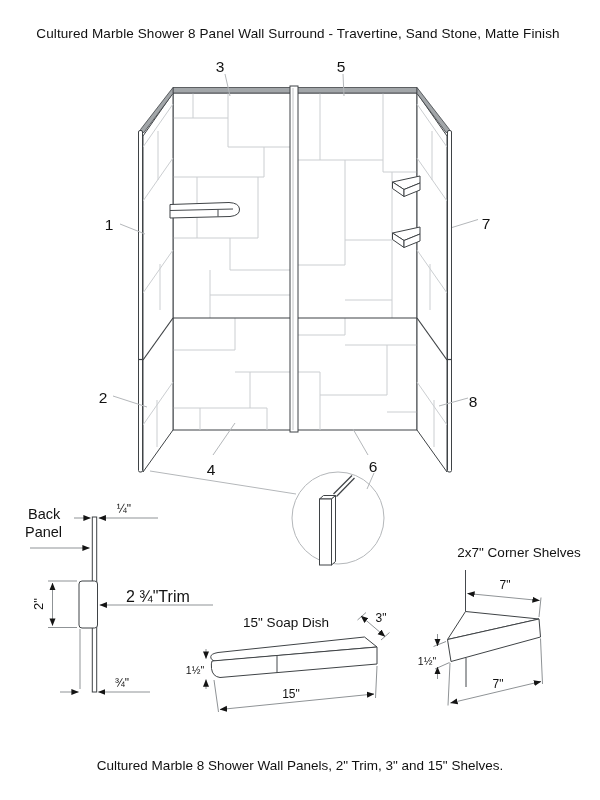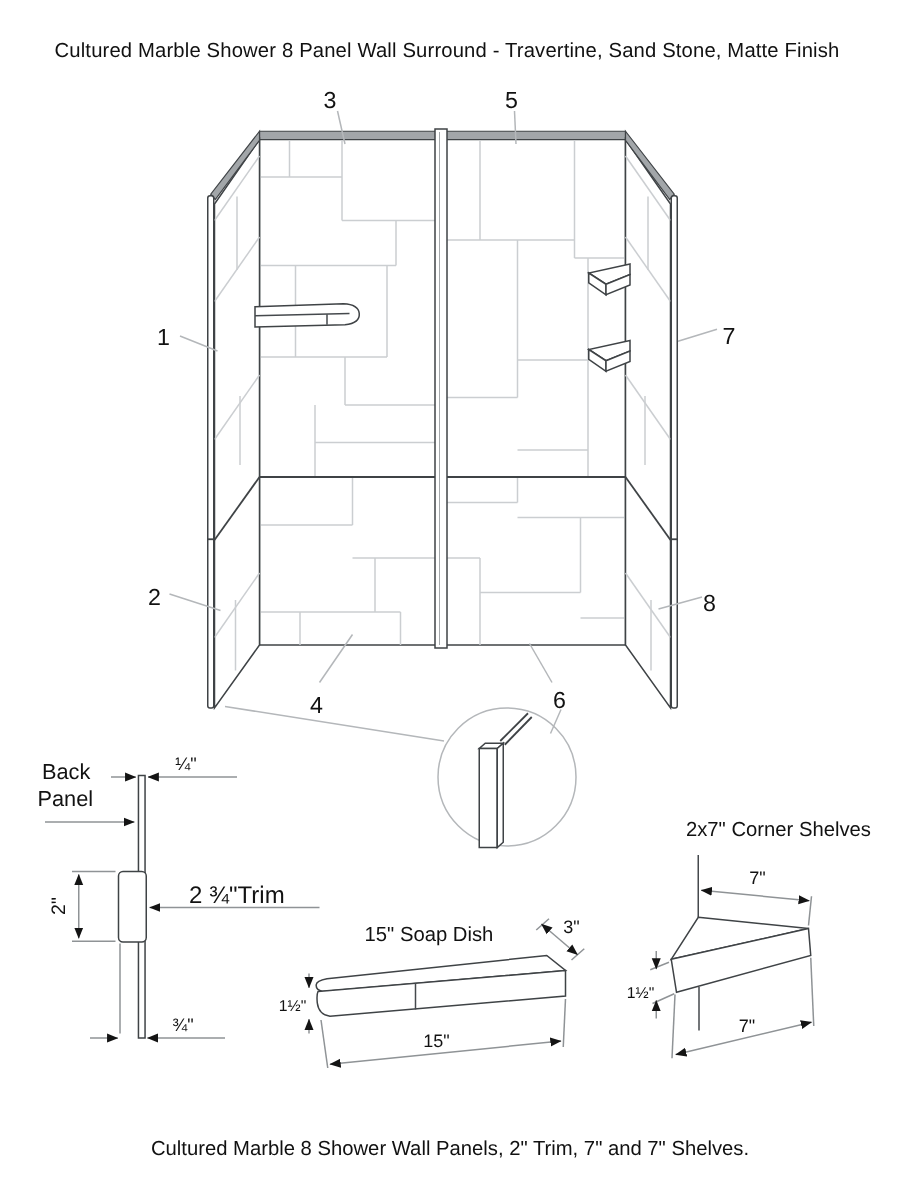--- a/index.html
+++ b/index.html
@@ -232,13 +232,13 @@
     <line x1="437.5" y1="679" x2="437.5" y2="667" class="dim" marker-end="url(#ar)"></line>
     <text x="427" y="665" text-anchor="middle" class="dimtxt-s">1½"</text>
 
     <line x1="450" y1="663" x2="448" y2="705.5" class="dim"></line>
     <line x1="540.5" y1="638.5" x2="542.5" y2="684" class="dim"></line>
     <line x1="450.5" y1="703" x2="541" y2="681.5" class="dim" marker-start="url(#ar)" marker-end="url(#ar)"></line>
     <text x="498" y="688" text-anchor="middle" class="dimtxt">7"</text>
   </g>
 </svg>
 
-<div class="caption-bar">Cultured Marble 8 Shower Wall Panels, 2" Trim, 7" and 7" Shelves.</div>
+<div class="caption-bar">Cultured Marble 8 Shower Wall Panels, 2" Trim, 3" and 15" Shelves.</div>
 
 </body></html>

